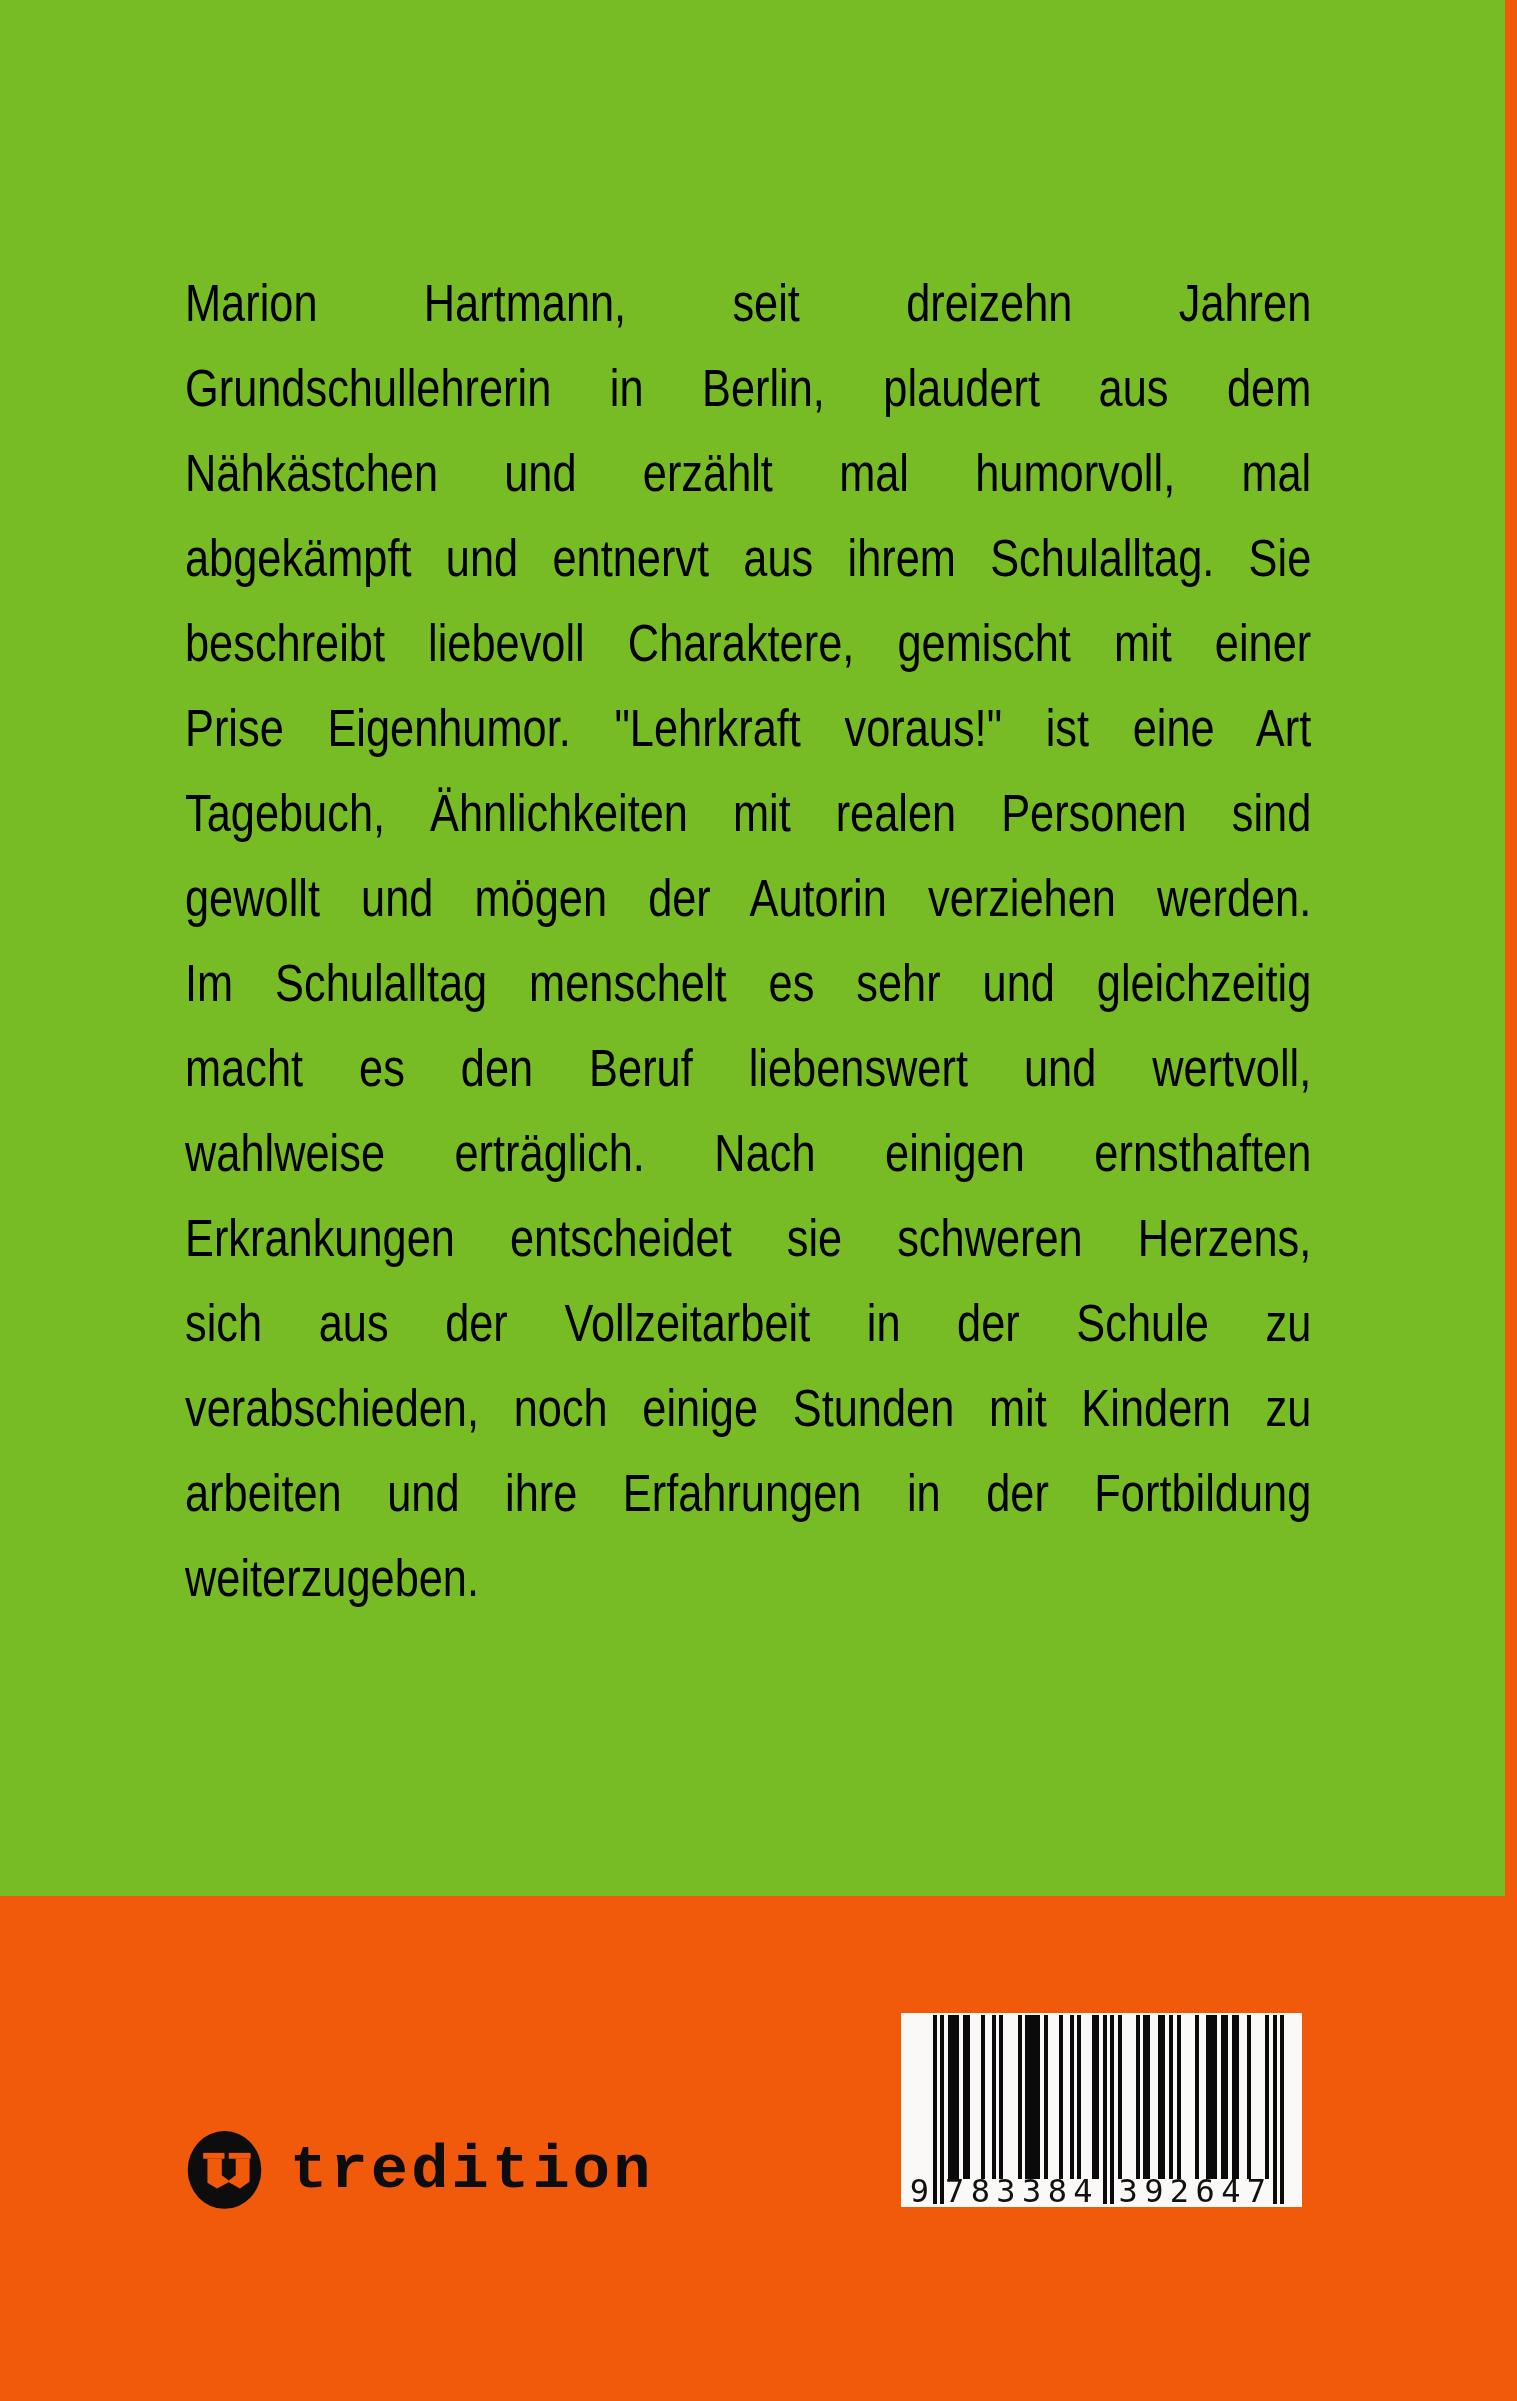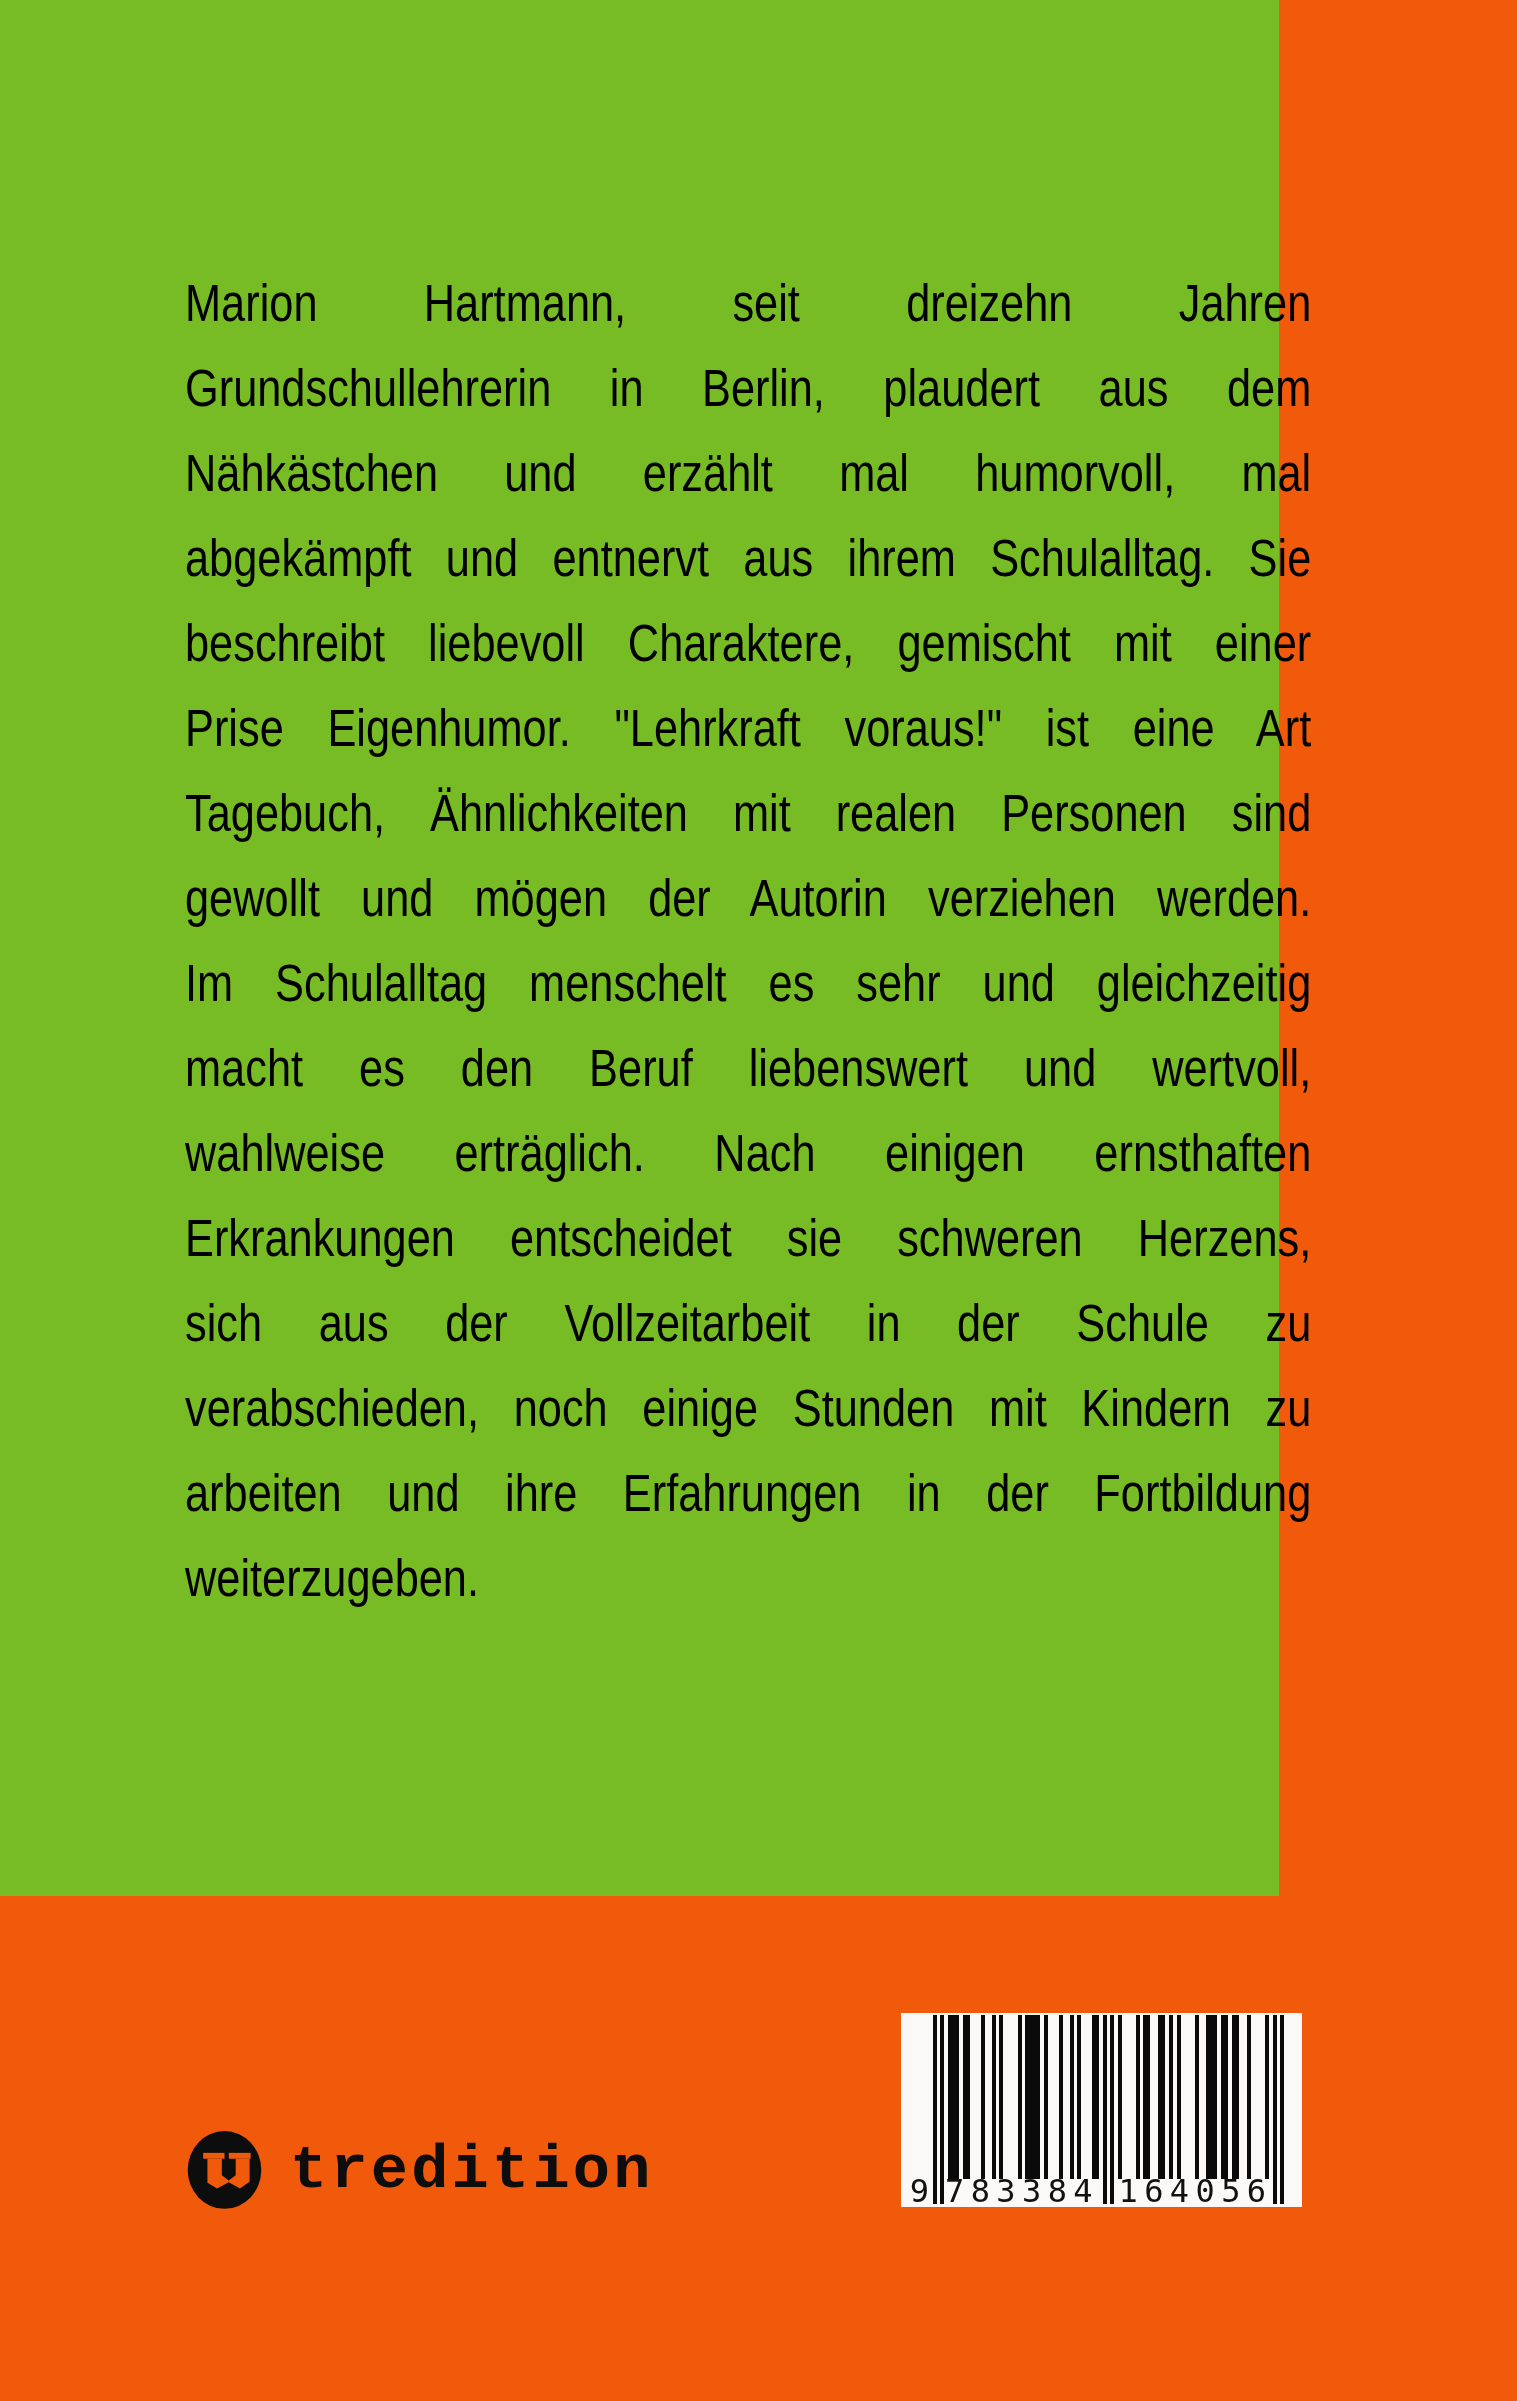--- a/index.html
+++ b/index.html
@@ -5,21 +5,21 @@
   html,body{margin:0;padding:0;background:#888;}
   .page{
     position:relative;
     width:1517px;height:2401px;
     background:#f15a0b;
     overflow:hidden;
     font-family:"Liberation Sans",sans-serif;
   }
   .green-panel{
     position:absolute;left:0;top:0;
-    width:1279px;height:1896px;
+    width:1505px;height:1896px;
     background:#77bc24;
   }
   .blurb{
     position:absolute;left:185px;top:261px;
     width:1325px;
   }
   .line{
     width:1325px;height:85px;
     line-height:85px;
     font-size:51px;
@@ -131,17 +131,17 @@
         <div class="bar" style="left: 273px; width: 11px;"></div>
         <div class="bar" style="left: 288px; width: 7.4px;"></div>
         <div class="bar" style="left: 299px; width: 7.4px;"></div>
         <div class="bar" style="left: 314px; width: 3.7px;"></div>
         <div class="bar" style="left: 332px; width: 3.7px;"></div>
         <div class="bar guard" style="left: 340px; width: 3.7px;"></div>
         <div class="bar guard" style="left: 347px; width: 3.7px;"></div>
       </div>
     <div class="bc-digit bc-lead">9</div>
     <div class="bc-digit bc-left">783384</div>
-    <div class="bc-digit bc-right">164056</div>
+    <div class="bc-digit bc-right">392647</div>
   </div>
 
 </div>
 
 
 </body></html>

